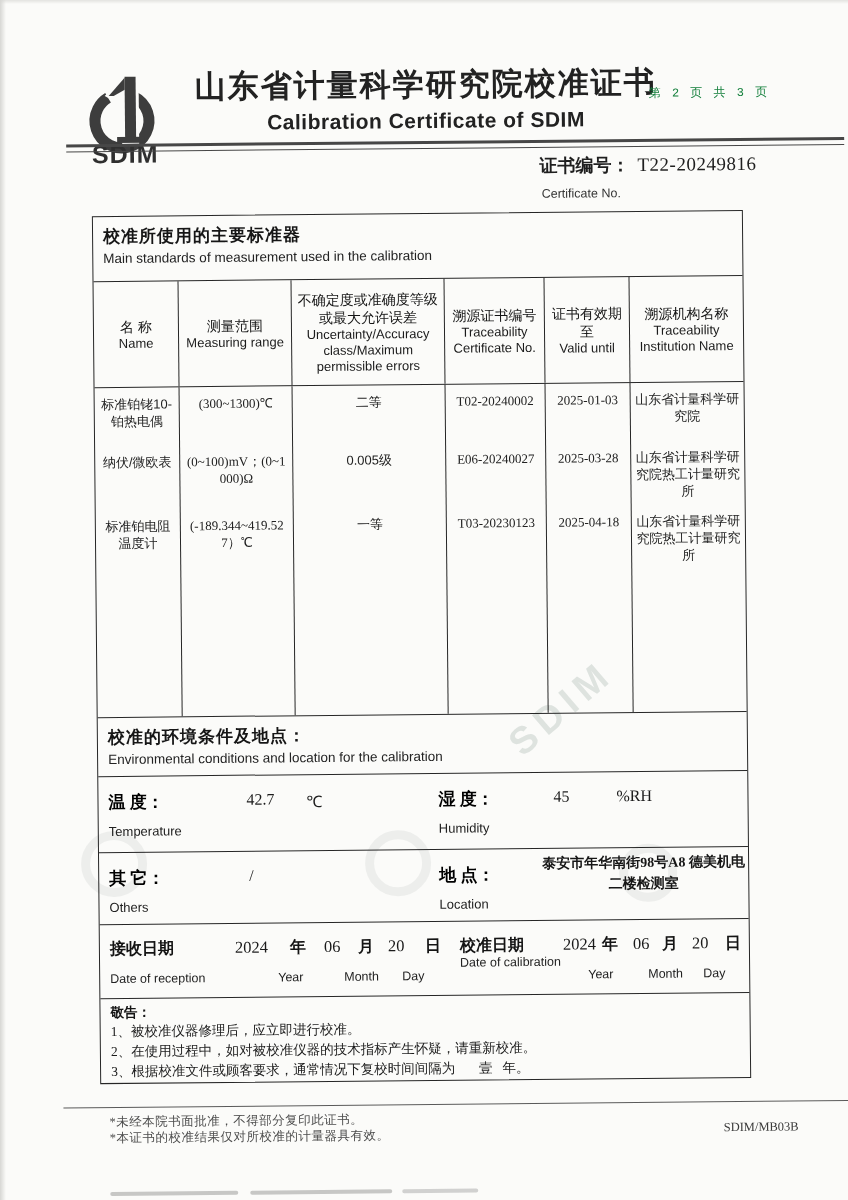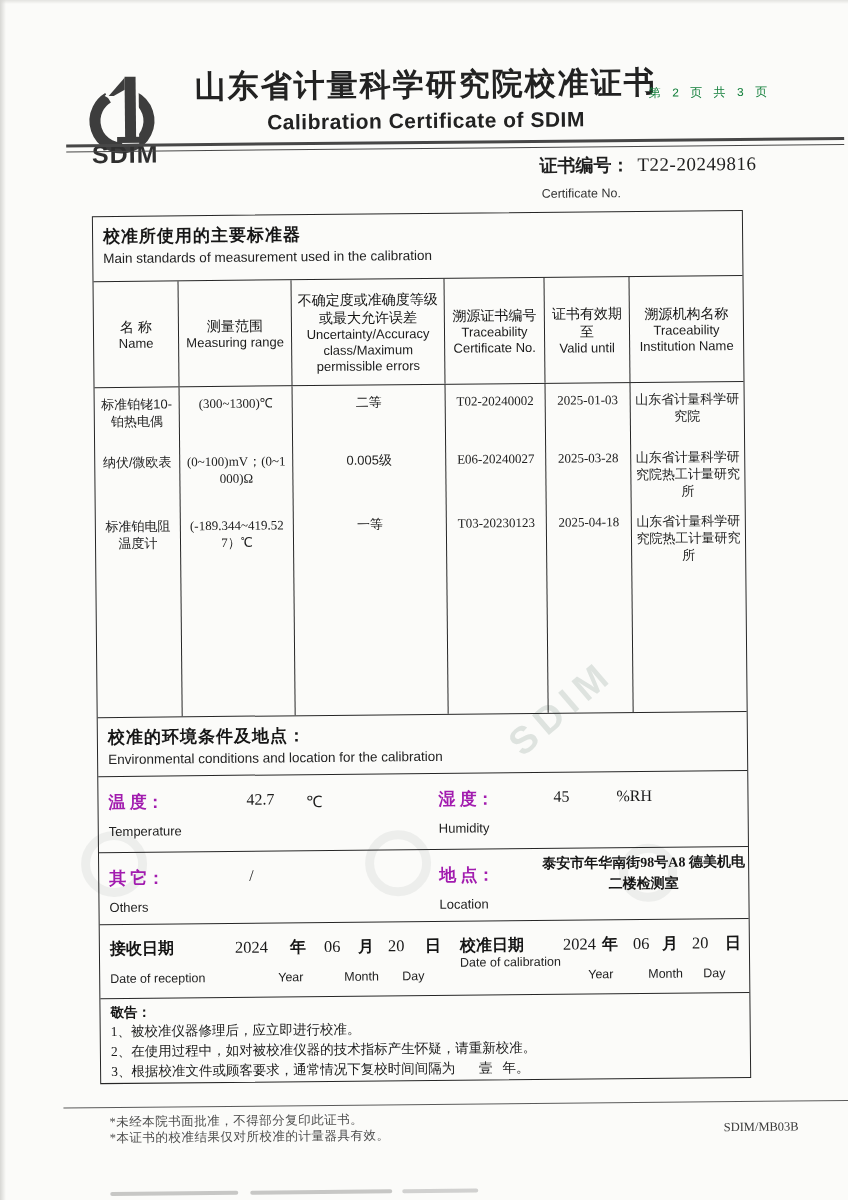--- a/index.html
+++ b/index.html
@@ -51,21 +51,21 @@
   .w0{width:85px;} .w1{width:113px;} .w2{width:153px;} .w3{width:100px;} .w4{width:85px;} .w5{width:113px; border-right:none;}
   .hcell { display:flex; flex-direction:column; justify-content:center; align-items:center; padding:2px 3px; }
   .hcn { font-size:14px; line-height:18px; color:#141414; }
   .hen { font-size:13px; line-height:16px; color:#1b1b1b; }
   .entry { position:absolute; left:0; width:100%; padding:0 4px; font-size:13px;
     line-height:17px; color:#222; word-break:break-all; }
   .e0 { top:8px; } .e1 { top:66px; } .e2 { top:130px; }
   .serif { font-family:"Liberation Serif", serif; }
 
   
-  .lbl-cn { font-size:17px; white-space:pre; color:#a21caf; font-family:"Liberation Serif", serif; font-weight:bold; }
+  .lbl-cn { font-size:17px; white-space:pre; color:#000000; font-family:"Liberation Serif", serif; font-weight:bold; }
   .lbl-en { font-size:13px; color:#222; }
   .val { font-family:"Liberation Serif", serif; font-size:16px; color:#1c1c1c; }
   .abs { position:absolute; white-space:nowrap; }
 
   .loc-val { position:absolute; left:437px; top:4px; width:215px; text-align:center;
     font-size:14px; line-height:21px; color:#161616; font-family:"Liberation Serif", serif; font-weight:bold; }
 
   .date-cn { font-size:16px; font-family:"Liberation Serif", serif; font-weight:bold; color:#141414; }
   .date-num { font-size:16.5px; font-family:"Liberation Serif", serif; color:#1a1a1a; }
   .date-sub { font-size:12.5px; color:#222; }

